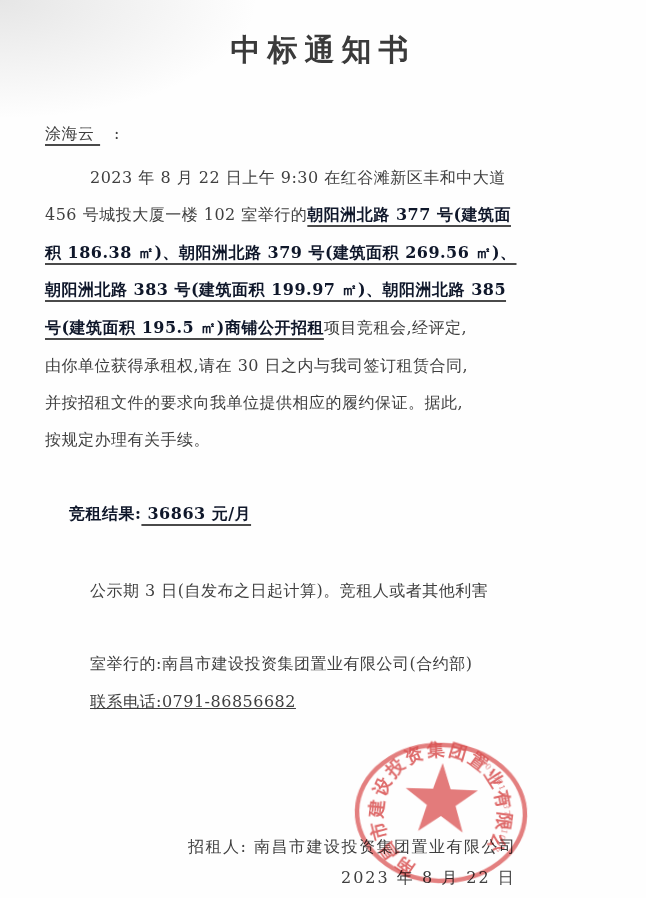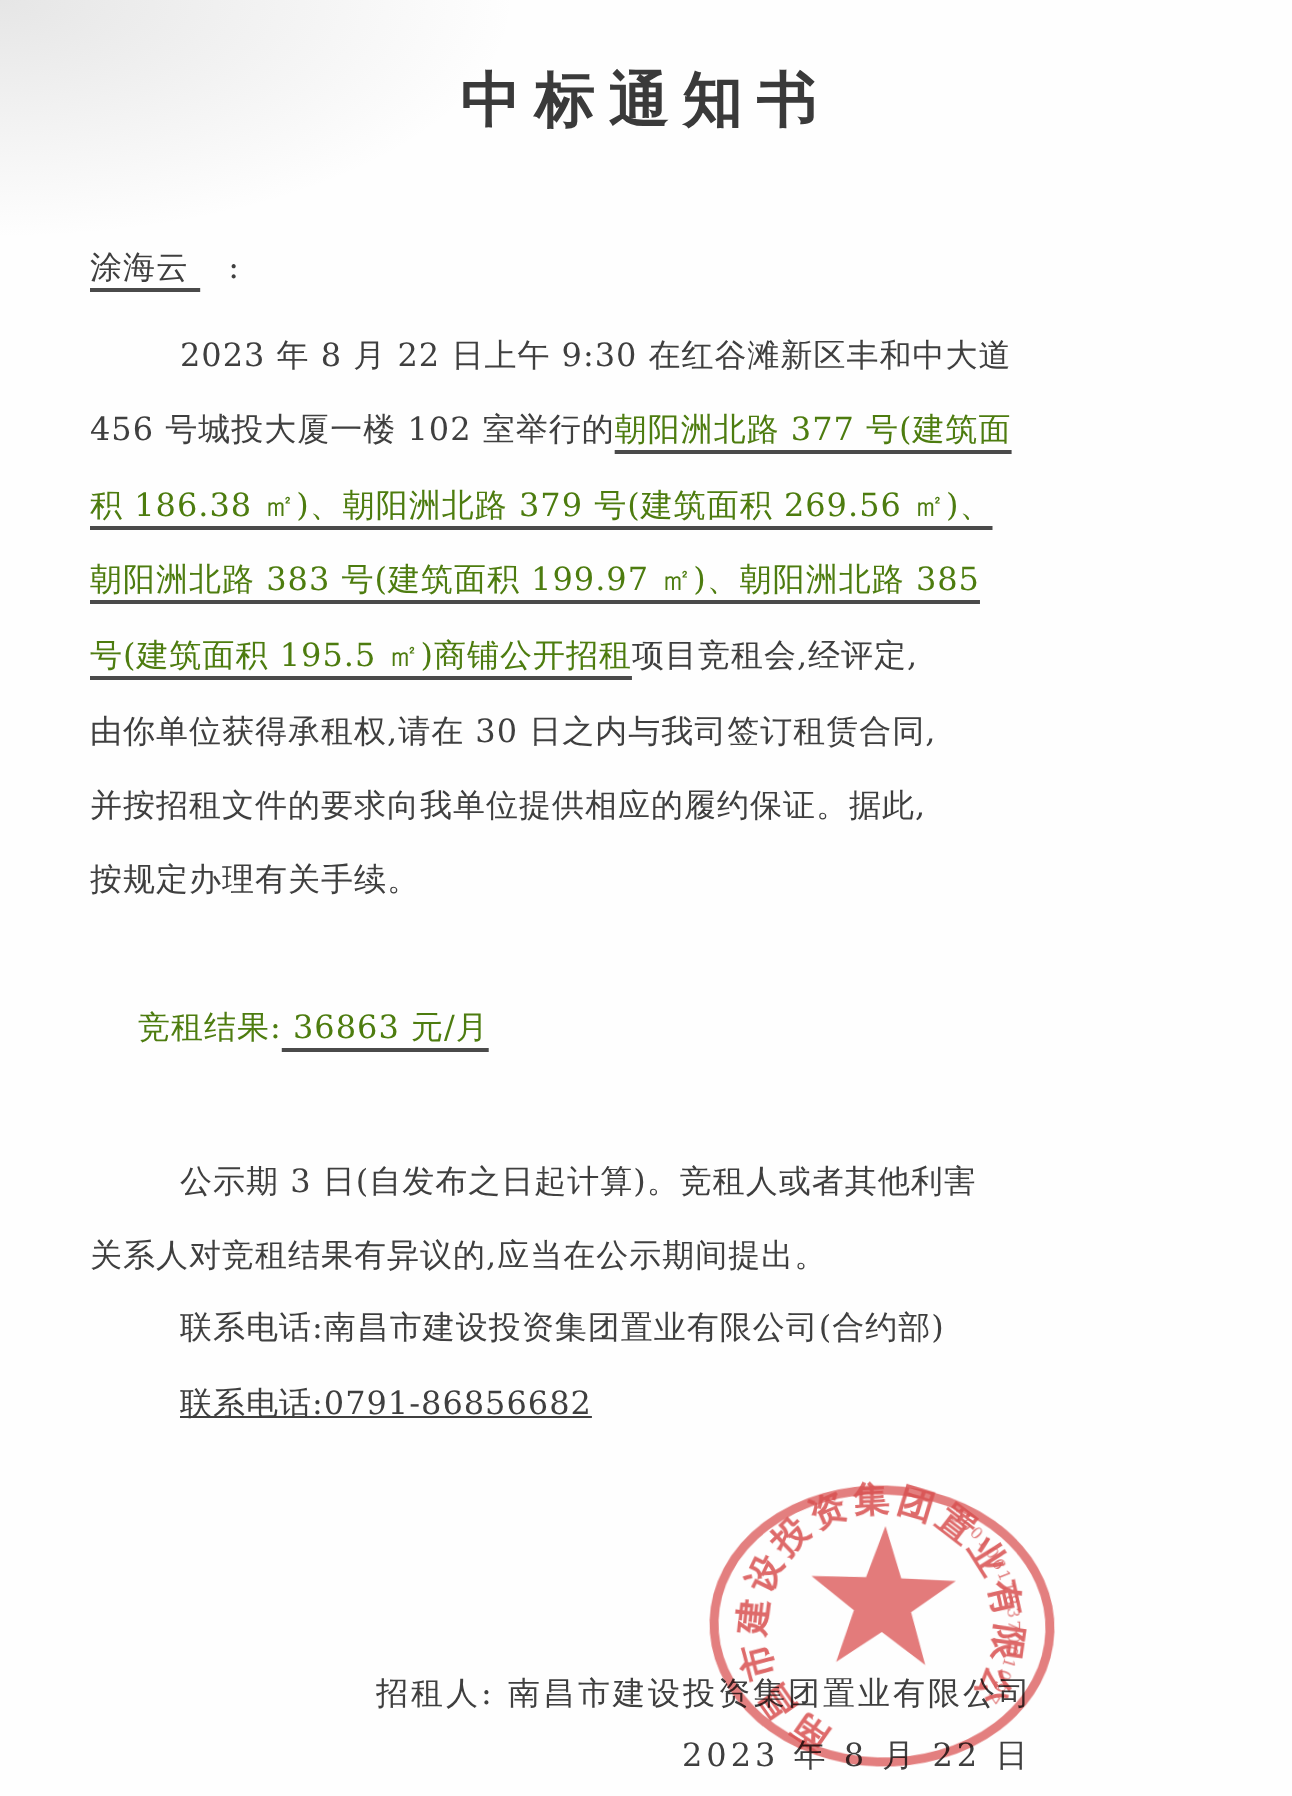--- a/index.html
+++ b/index.html
@@ -23,21 +23,21 @@
     white-space:nowrap;
     font-size:16px;
     line-height:26px;
     letter-spacing:0.5px;
   }
   .title{
     position:absolute;top:30px;left:0;width:100%;
     text-align:center;
     font-size:30px;font-weight:600;letter-spacing:7px;color:#3a3a3a;
   }
-  .b{font-weight:400;color:#4d7c0f;}
+  .b{font-weight:700;color:#0f172a;}
   .u{
     text-decoration:underline;
     text-decoration-thickness:1.5px;
     text-underline-offset:5px;
     text-decoration-color:#4a4a4a;
   }
   .pad-r{padding-right:14px;}
   .seal{
     position:absolute;left:346px;top:734px;width:190px;height:158px;
     mix-blend-mode:multiply;
@@ -78,22 +78,21 @@
 
   <div class="line" style="left:45px;top:353px;">由你单位获得承租权,请在 30 日之内与我司签订租赁合同,</div>
   <div class="line" style="left:45px;top:390px;">并按招租文件的要求向我单位提供相应的履约保证。据此,</div>
   <div class="line" style="left:45px;top:427px;">按规定办理有关手续。</div>
 
   <div class="line" style="left:53px;top:501px;margin-left:16px;">
     <span class="b">竞租结果:</span><span class="b u"> 36863 元/月 </span>
   </div>
 
   <div class="line" style="left:90px;top:578px;">公示期 3 日(自发布之日起计算)。竞租人或者其他利害</div>
-  <div class="line" style="left:45px;top:615px;">关系人对竞租结果有异议的,应当在公示期间提出。</div>
-  <div class="line" style="left:90px;top:651px;">联系电话:南昌市建设投资集团置业有限公司(合约部)</div>
+  <div class="line" style="left:90px;top:651px;">室举行的:南昌市建设投资集团置业有限公司(合约部)</div>
   <div class="line" style="left:90px;top:689px;text-decoration:underline;">联系电话:0791-86856682</div>
 
   <div class="line" style="left:188px;top:807px;letter-spacing:1.5px;margin-top:27px;">
     <span>招租人: </span><span>南昌市建设投资集团置业有限公司</span>
   </div>
 
   <div class="line" style="left:341px;top:865px;letter-spacing:2px;">2023 年 8 月 22 日</div>
 
   <svg class="seal" viewBox="0 0 190 158" aria-hidden="true">
     <defs>

